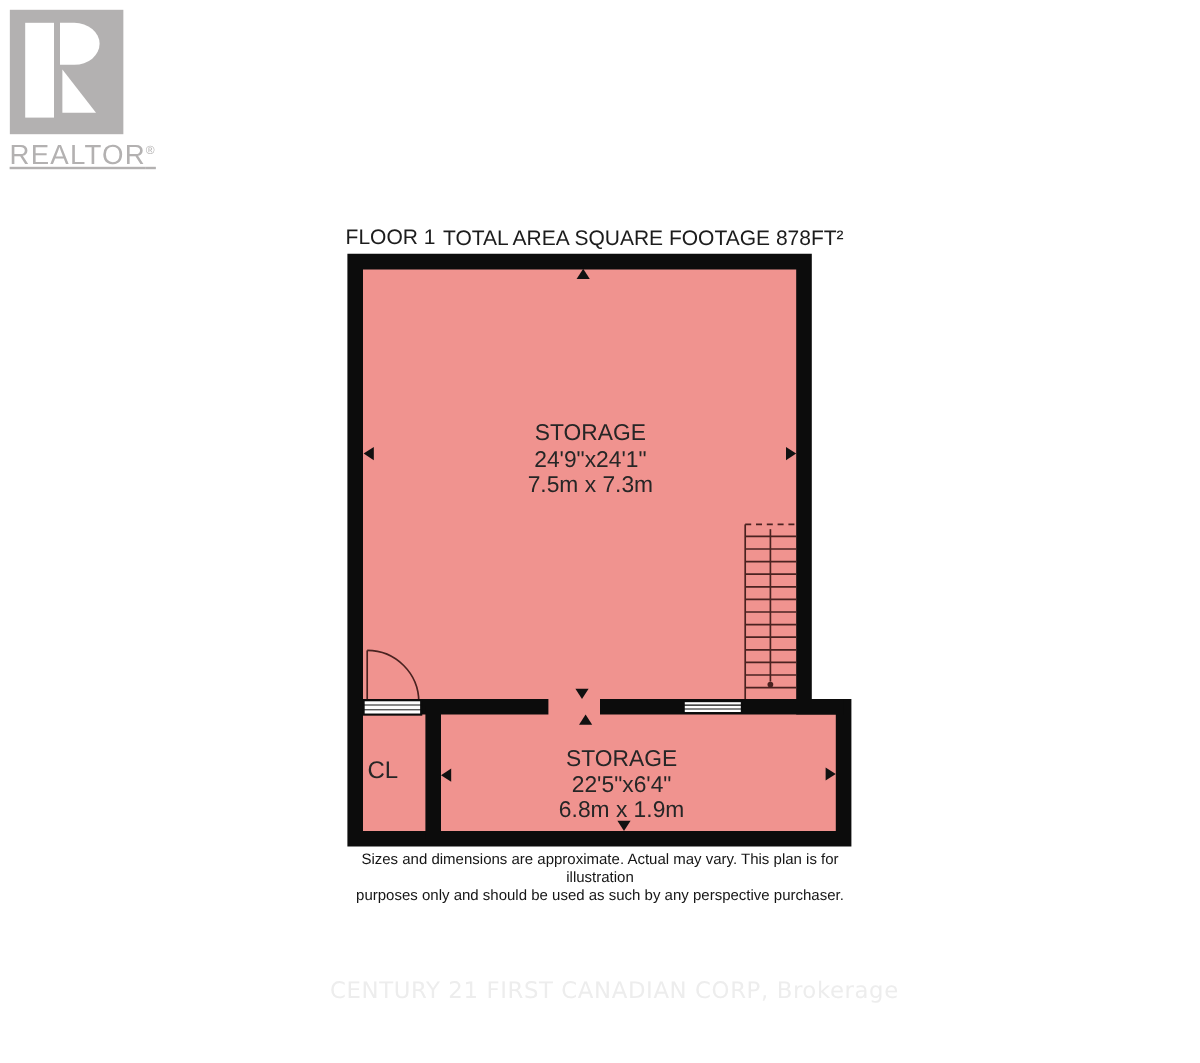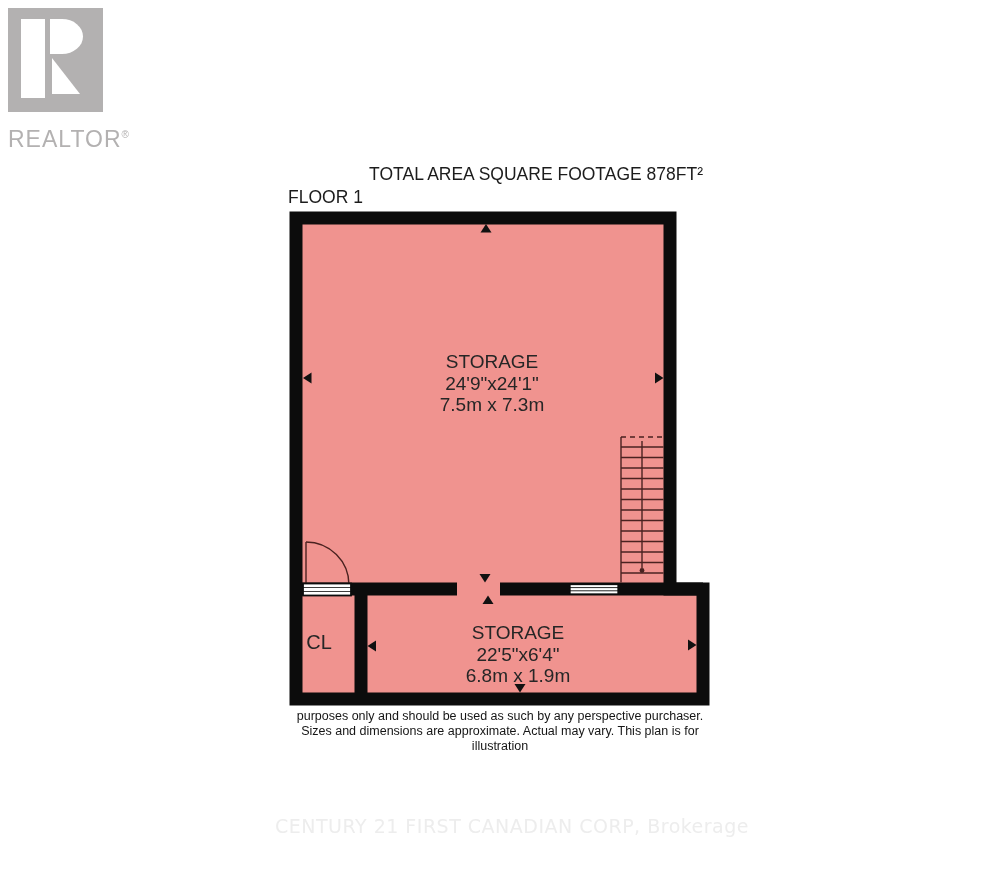--- a/index.html
+++ b/index.html
@@ -12,27 +12,27 @@
     --label-dark:#262626;
   }
   *{margin:0;padding:0;box-sizing:border-box;}
   html,body{width:1000px;height:886px;background:#ffffff;overflow:hidden;
     font-family:"Liberation Sans", sans-serif;}
   .page{position:relative;width:1000px;height:886px;background:#fff;}
 
   
   .logo-wrap{position:absolute;left:8px;top:8px;width:130px;}
   .logo-box{display:block;}
-  .wordmark{margin-top:14px;font-size:23px;letter-spacing:1px;color:var(--logo-gray);
-    font-weight:400;white-space:nowrap;}
+  .wordmark{margin-top:4px;font-size:23px;letter-spacing:1px;color:var(--logo-gray);
+    font-weight:400;white-space:nowrap;text-decoration:underline;}
   .wordmark sup{font-size:10px;vertical-align:super;}
 
   
   .hdr{position:absolute;color:var(--text-dark);font-size:17.5px;white-space:nowrap;}
-  .hdr-right{left:297px;width:406px;text-align:right;}
+  .hdr-right{left:297px;width:406px;text-align:right;margin-top:24px;}
   .hdr-sqft{top:164px;}
   .hdr-sqm{top:187px;}
   .hdr-floor{left:288px;top:187px;text-align:center;}
 
   
   .plan-svg{position:absolute;left:270px;top:195px;width:460px;height:520px;}
 
   
   .room-label{position:absolute;text-align:center;color:var(--label-dark);
     font-size:19px;line-height:21.5px;white-space:nowrap;}
@@ -133,19 +133,19 @@
 
   <div class="room-label lbl-cl">CL</div>
 
   <div class="room-label lbl-storage">
     <div>STORAGE</div>
     <div>22'5"x6'4"</div>
     <div>6.8m x 1.9m</div>
   </div>
 
   <div class="disclaimer">
+    <div>Sizes and dimensions are approximate. Actual may vary. This plan is for illustration</div>
     <div>purposes only and should be used as such by any perspective purchaser.</div>
-    <div>Sizes and dimensions are approximate. Actual may vary. This plan is for illustration</div>
   </div>
 
   <div class="watermark">CENTURY 21 FIRST CANADIAN CORP, Brokerage</div>
 
 </div>
 
 </body></html>

